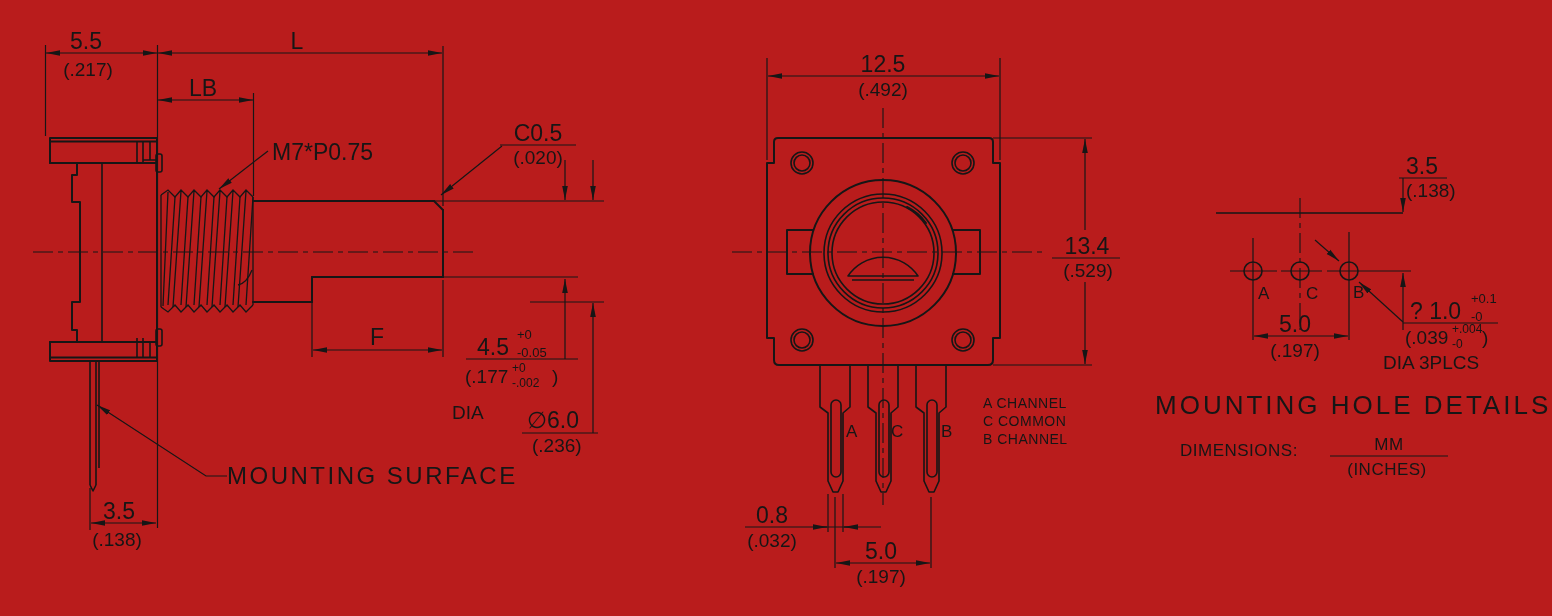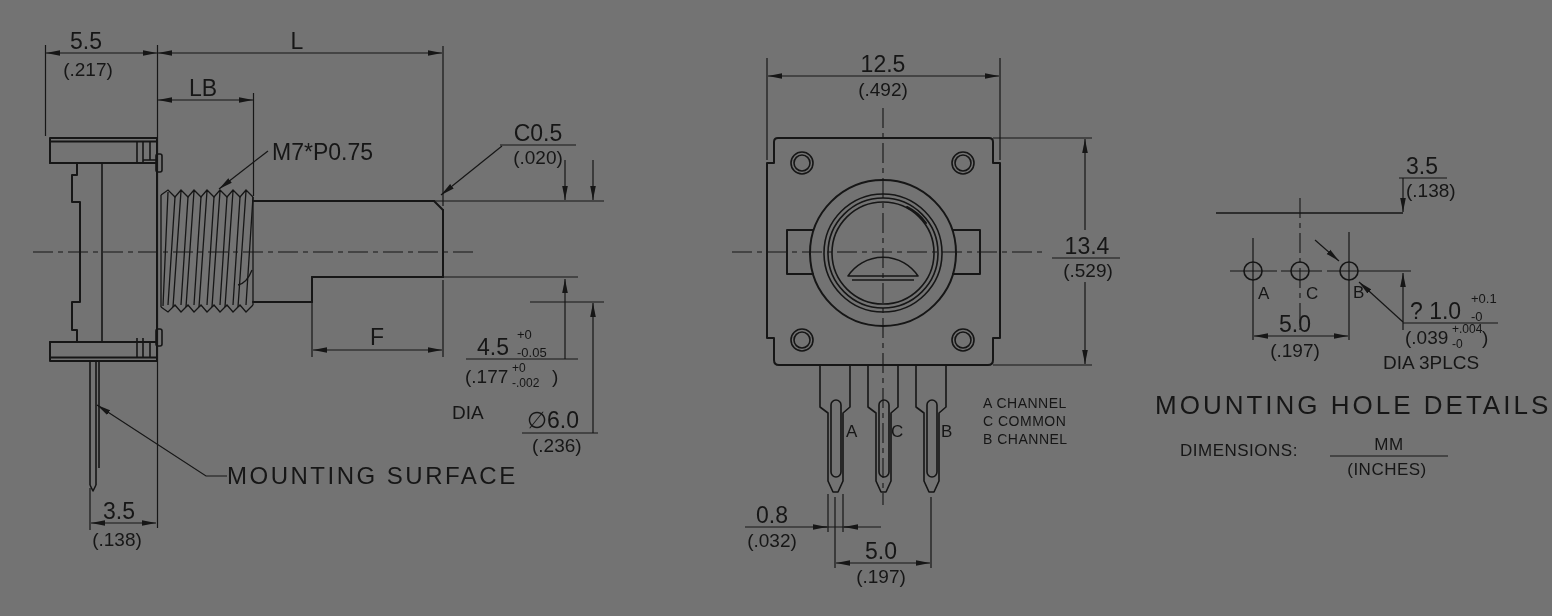--- a/index.html
+++ b/index.html
@@ -1,16 +1,16 @@
 <!DOCTYPE html>
 <html><head>
 <meta charset="utf-8">
 <style>
   html,body{margin:0;padding:0;background:#ffffff;}
-  .stage{position:relative;width:1552px;height:616px;background:#737373;overflow:hidden;}
+  .stage{position:relative;width:1552px;height:616px;background:#b91c1c;overflow:hidden;}
   svg{display:block;}
   svg text{fill:#161616;font-family:"Liberation Sans","DejaVu Sans",sans-serif;}
   .obj{stroke:#161616;stroke-width:2;fill:none;stroke-linejoin:round;stroke-linecap:round;}
   .obj2{stroke:#161616;stroke-width:1.6;fill:none;stroke-linejoin:round;}
   .dim{stroke:#161616;stroke-width:1.2;fill:none;}
   .cl{stroke:#161616;stroke-width:1.1;fill:none;stroke-dasharray:20 5 5 5;}
   .thr{stroke:#161616;stroke-width:1.3;fill:none;}
   .mm{font-size:23px;}
   .inch{font-size:19px;}
   .lbl{font-size:23px;}

